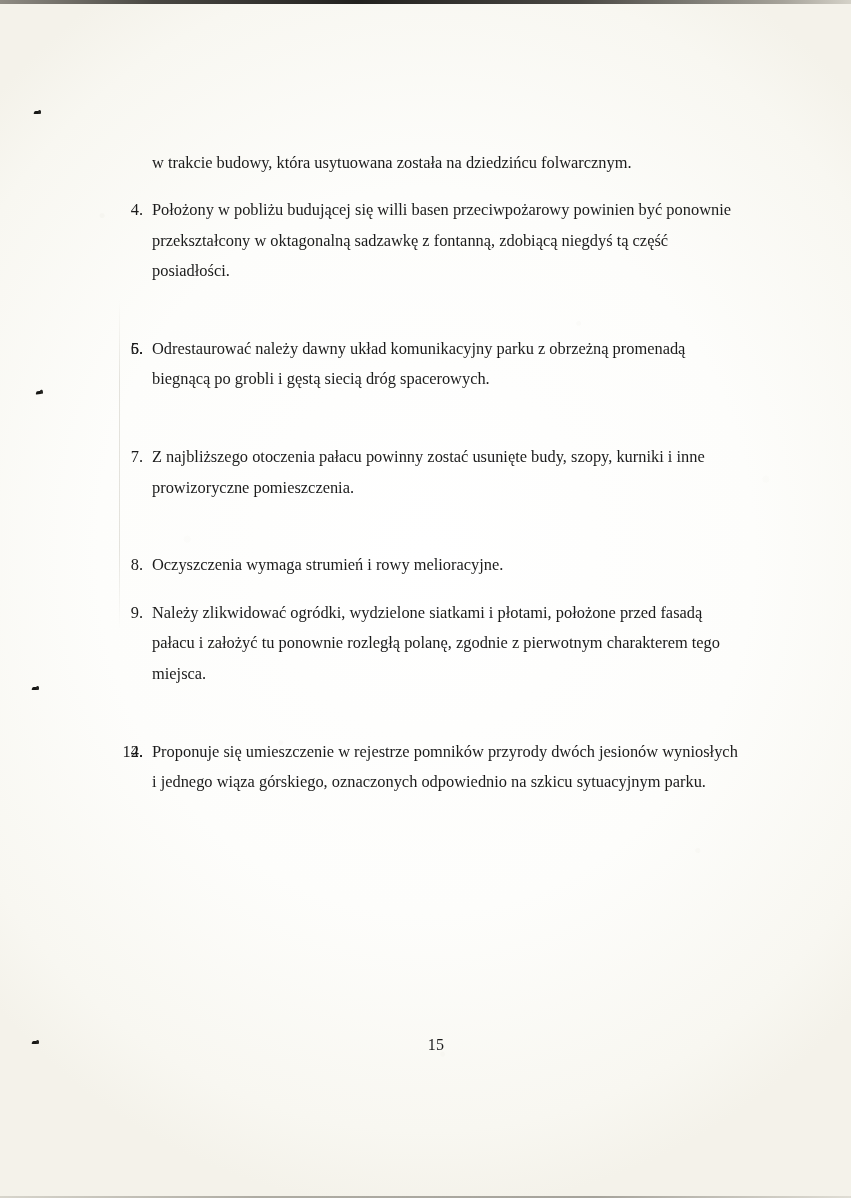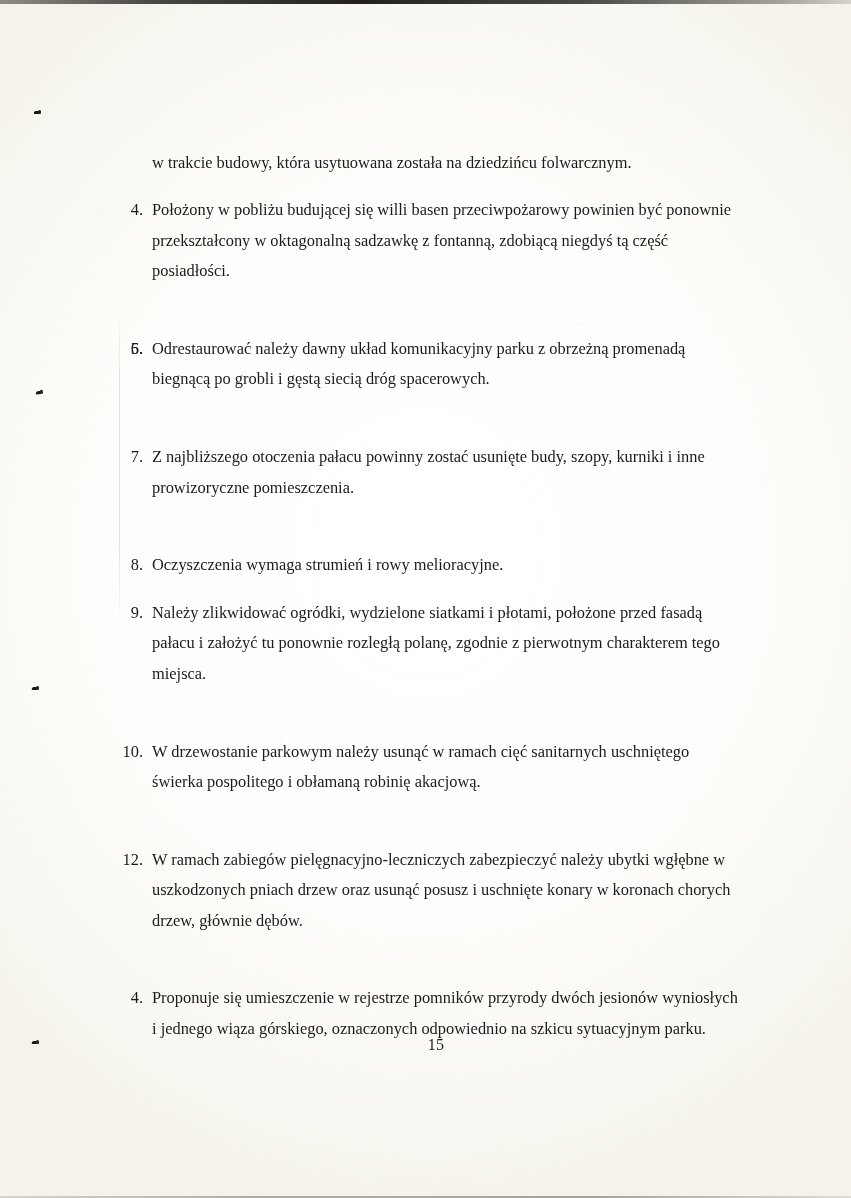--- a/index.html
+++ b/index.html
@@ -213,28 +213,23 @@
       <li class="item">
         <span class="marker">8.</span>
         <span class="body noj">Oczyszczenia wymaga strumień i rowy melioracyjne.</span>
       </li>
 
       <li class="item">
         <span class="marker">9.</span>
         <span class="body">Należy zlikwidować ogródki, wydzielone siatkami i płotami, położone przed fa­sadą pałacu i założyć tu ponownie rozległą polanę, zgodnie z pierwotnym cha­rakterem tego miejsca.</span>
       </li>
 
-      <li class="item">
-        <span class="marker">10.</span>
-        <span class="body">W drzewostanie parkowym należy usunąć w ramach cięć sanitarnych uschniętego świerka pospolitego i obłamaną robinię akacjową.</span>
-      </li>
 
       <li class="item">
         <span class="marker">12.</span>
-        <span class="body">W ramach zabiegów pielęgnacyjno-leczniczych zabezpieczyć należy ubytki wgłębne w uszkodzonych pniach drzew oraz usunąć posusz i uschnięte konary w koronach chorych drzew, głównie dębów.</span>
       </li>
 
       <li class="item">
         <span class="marker">4.</span>
         <span class="body">Proponuje się umieszczenie w rejestrze pomników przyrody dwóch jesionów wy­niosłych i jednego wiąza górskiego, oznaczonych odpowiednio na szkicu sytua­cyjnym parku.</span>
       </li>
 
     </ol>
 
     <div class="pageno">15</div>

